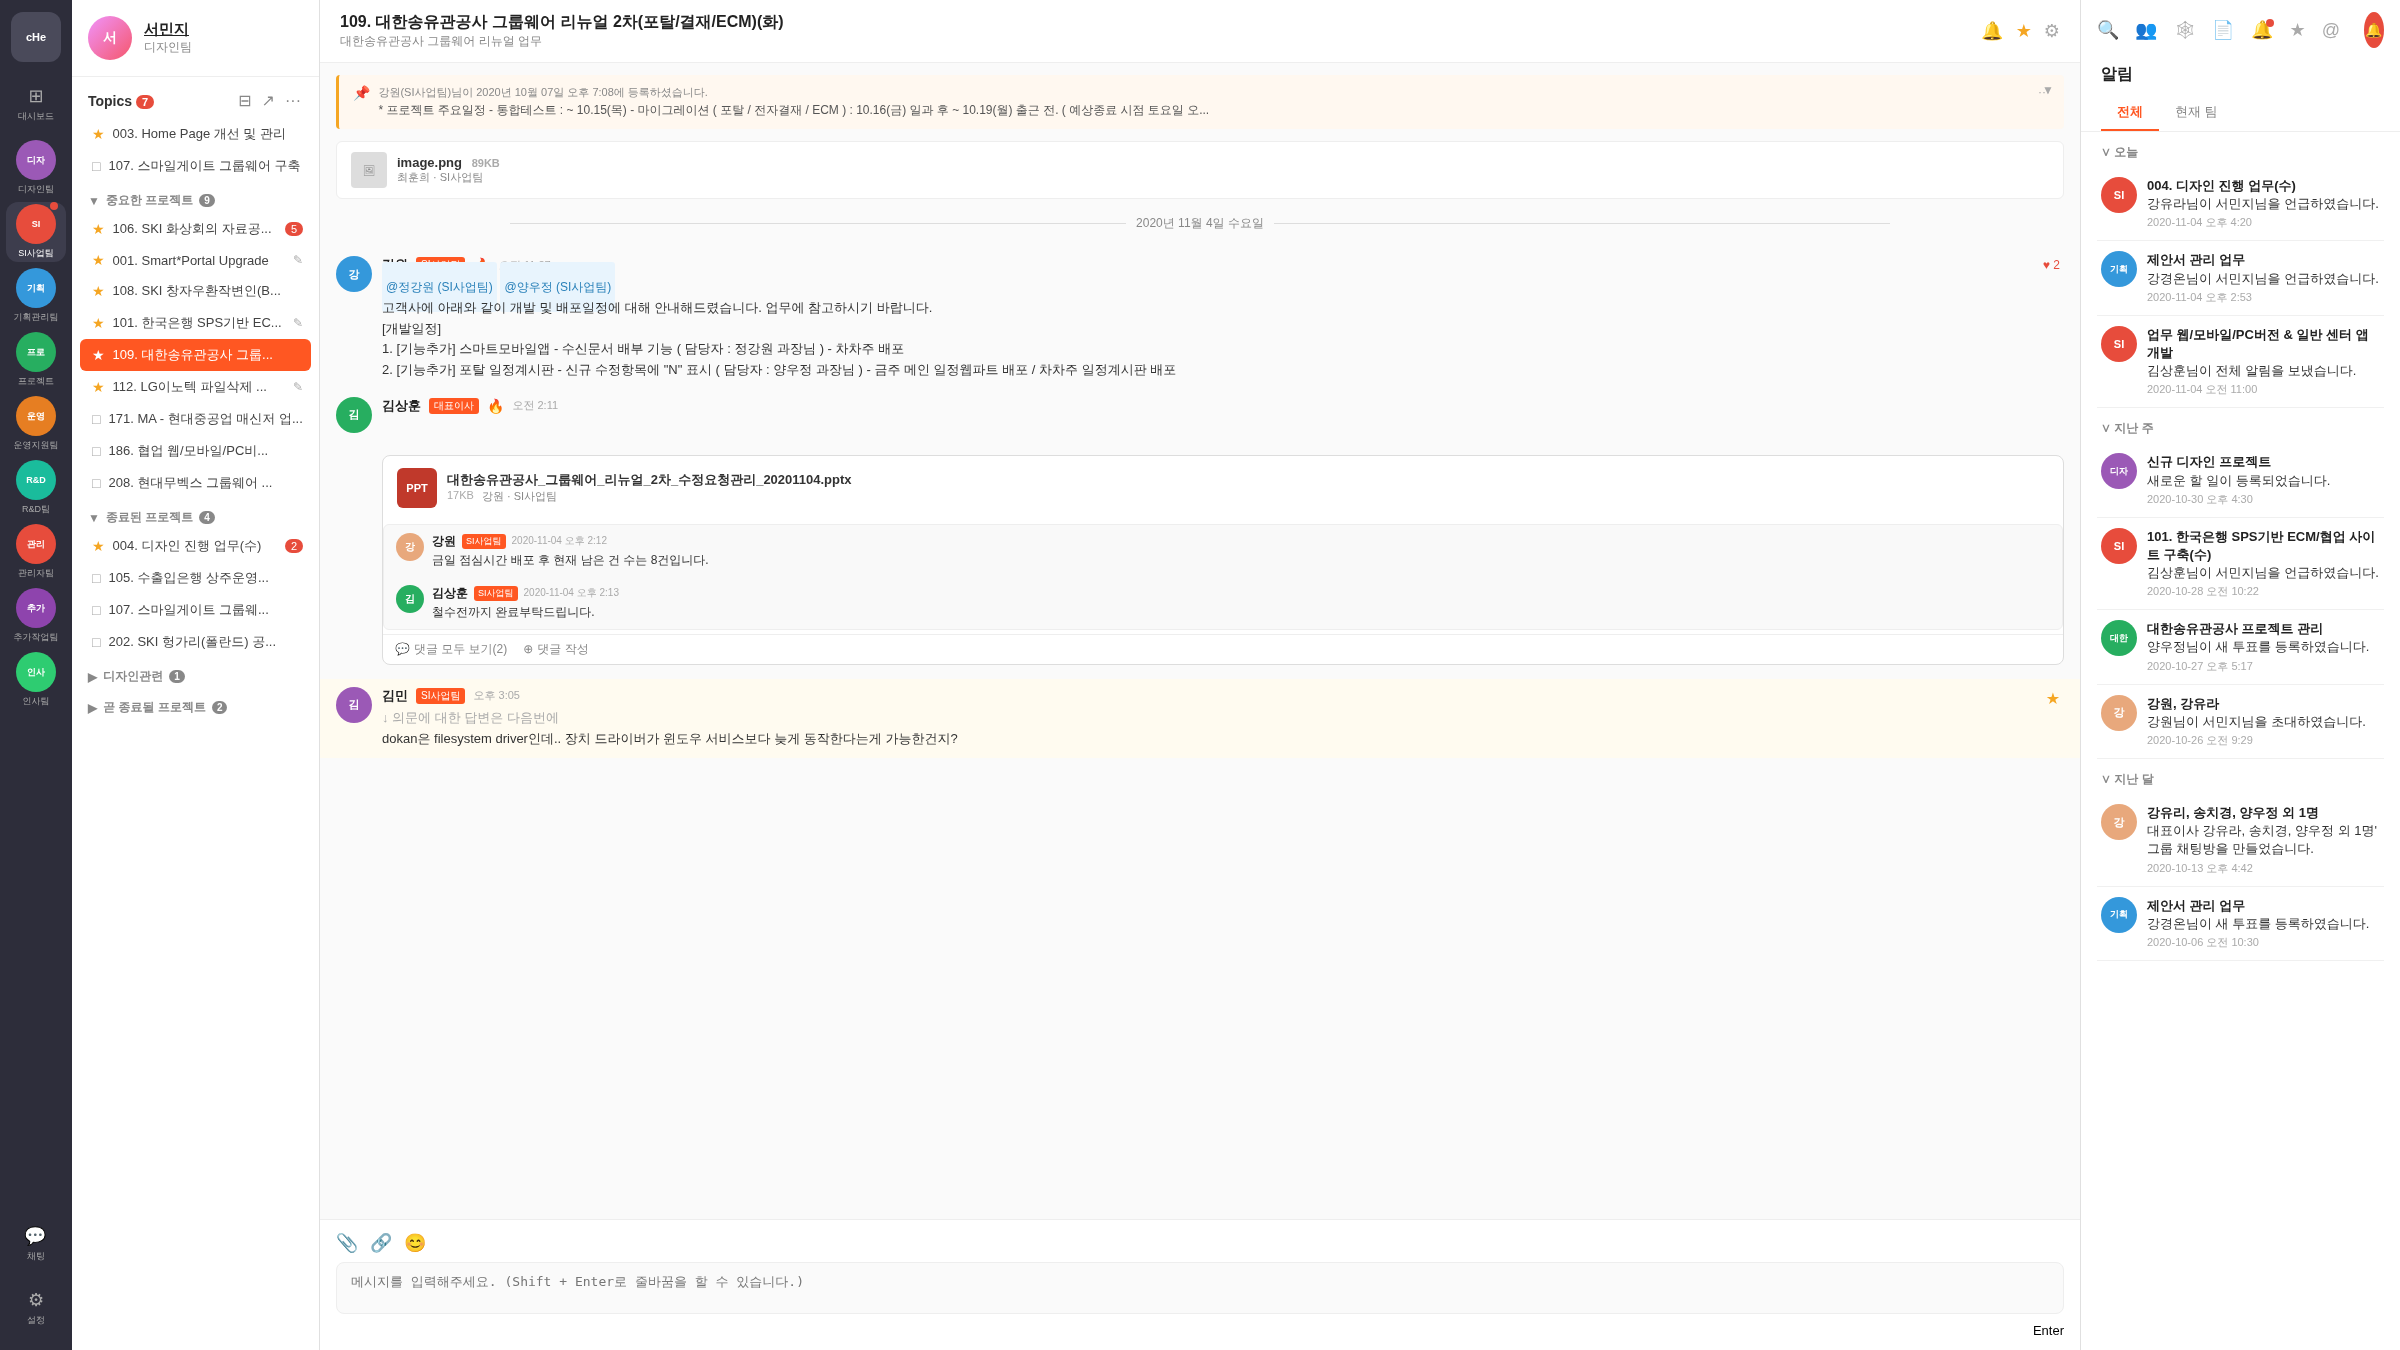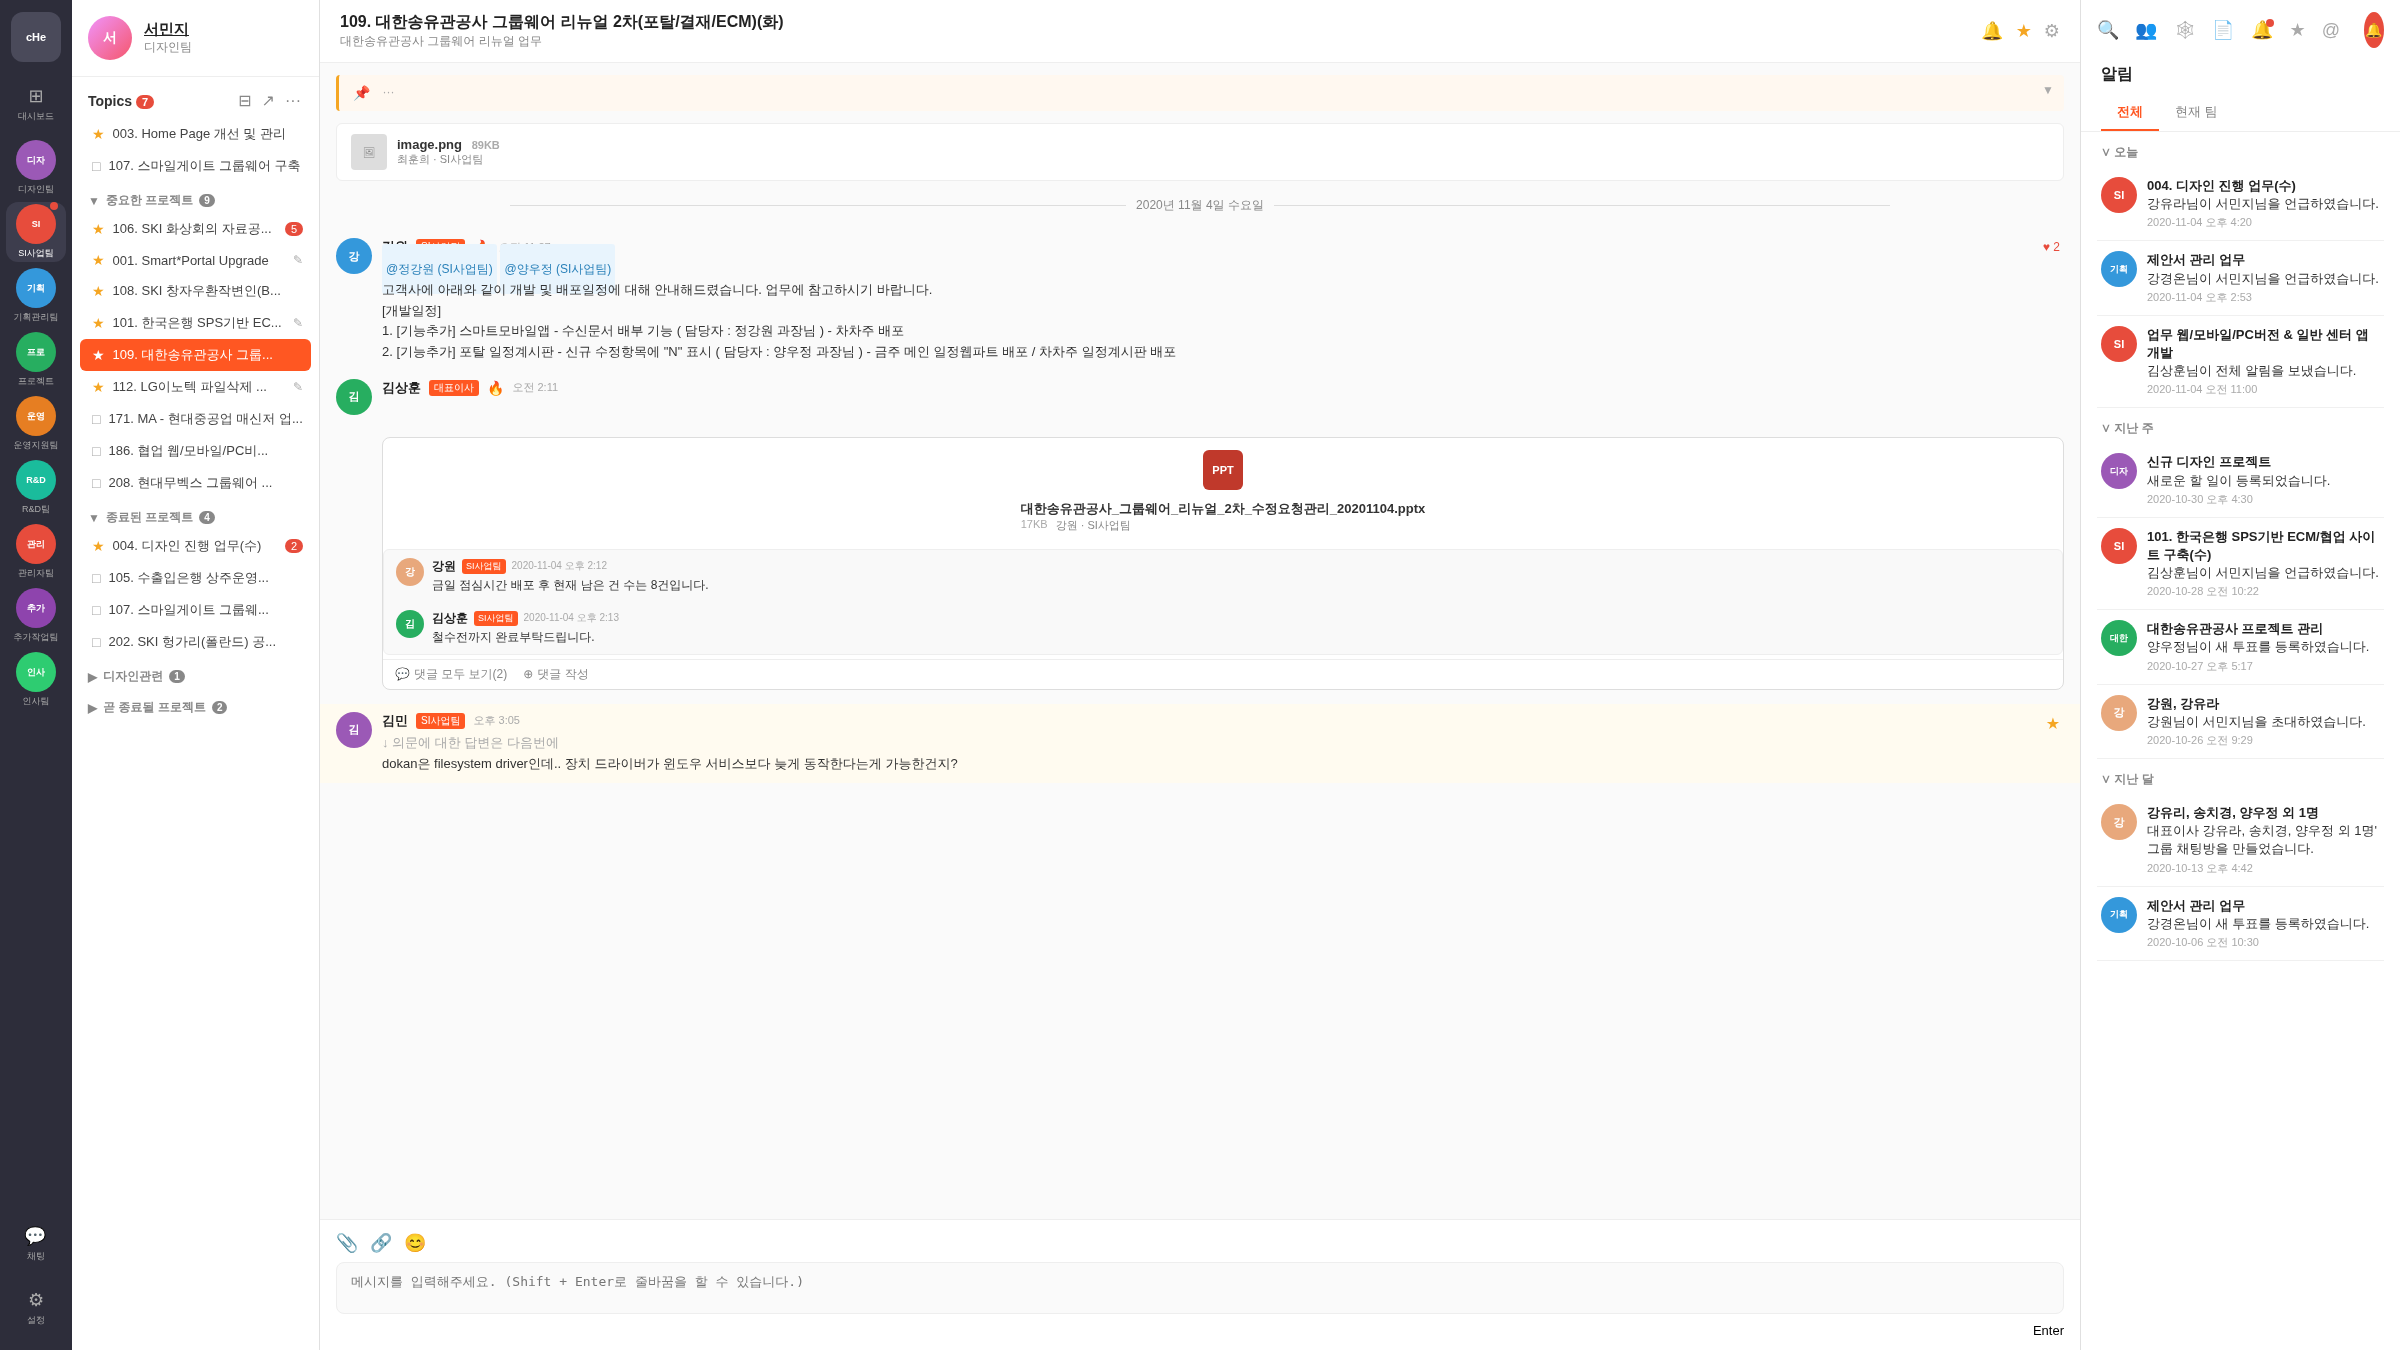--- a/index.html
+++ b/index.html
@@ -268,21 +268,20 @@
       border: 1px solid #ddd;
       border-radius: 8px;
       overflow: hidden;
       background: #fff;
     }
     .file-attach-header {
       display: flex;
       align-items: center;
       gap: 10px;
       padding: 12px 14px;
-      flex-direction: column;
     }
     .ppt-icon {
       width: 40px; height: 40px;
       background: #c0392b;
       border-radius: 6px;
       display: flex; align-items: center; justify-content: center;
       color: #fff; font-size: 11px; font-weight: bold;
     }
     .file-name { font-size: 13px; font-weight: bold; color: #333; }
     .file-size { font-size: 11px; color: #aaa; }
@@ -615,20 +614,24 @@
       <span class="header-icon">🔔</span>
       <span class="header-icon star">★</span>
       <span class="header-icon">⚙</span>
     </div>
   </div>
 
   <div class="chat-messages">
 
     <div class="notif-bar">
       <span style="color:#f5a623;font-size:14px;">📌</span>
+      <div style="flex:1;">
+        <div style="font-size:11px;color:#888;margin-bottom:2px;">강원(SI사업팀)님이 2020년 10월 07일 오후 7:08에 등록하셨습니다.</div>
+        <div style="font-size:12px;color:#555;">* 프로젝트 주요일정 - 통합테스트 : ~ 10.15(목) - 마이그레이션 ( 포탈 / 전자결재 / ECM ) : 10.16(금) 일과 후 ~ 10.19(월) 출근 전. ( 예상종료 시점 토요일 오...</div>
+      </div>
       <span class="notif-expand">▼</span>
       <span class="notif-more" style="position:static;margin-left:4px;">···</span>
     </div>
 
     <div class="attachment-img">
       <div class="attach-thumb">🖼</div>
       <div class="attach-info">
         <div class="attach-name">
           <span>image.png</span>
           <span style="color:#aaa;font-size:11px;margin-left:6px;">89KB</span>

